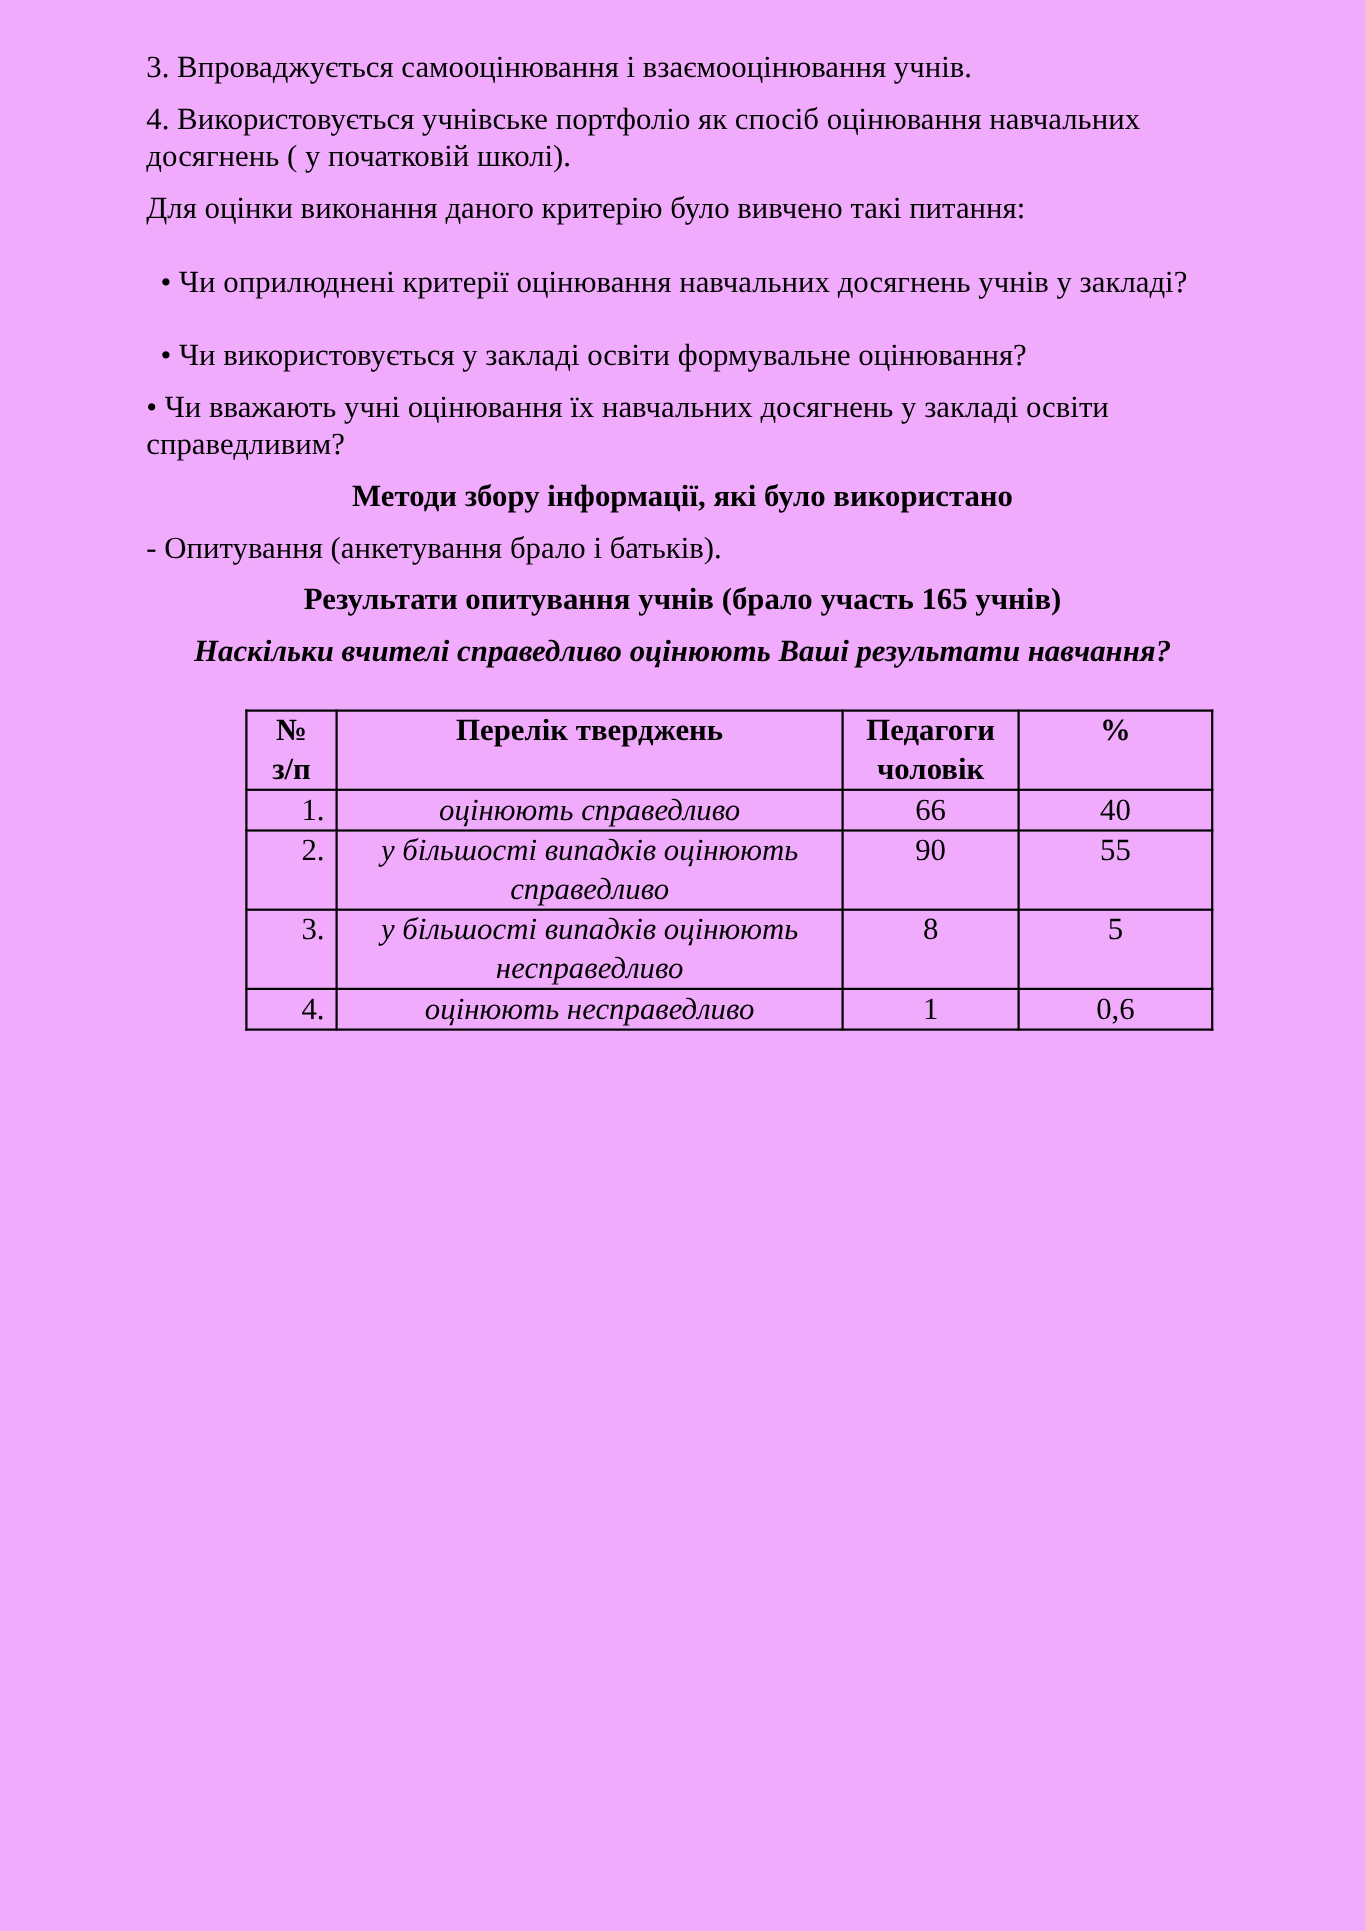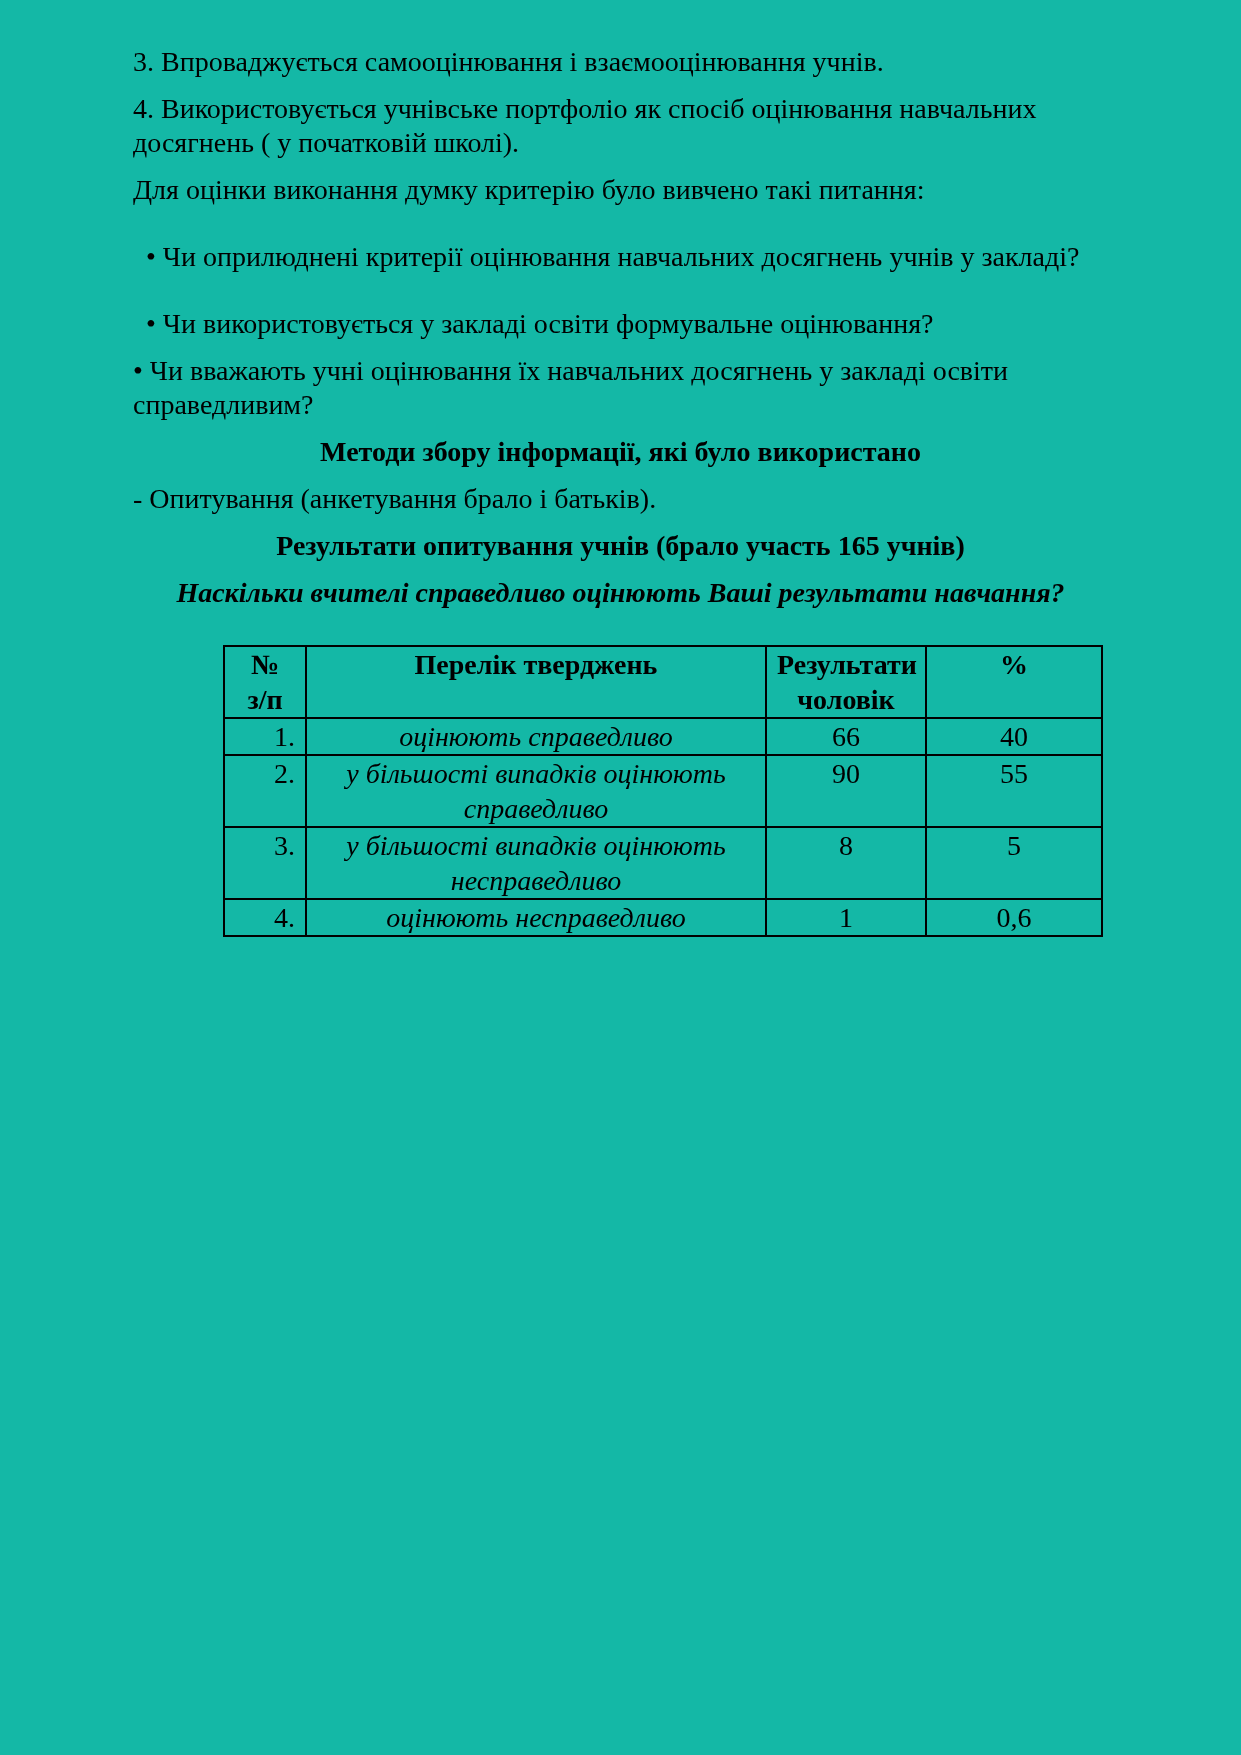--- a/index.html
+++ b/index.html
@@ -4,21 +4,21 @@
 <style>
   html, body {
     margin: 0;
     padding: 0;
     background: #ffffff;
   }
   .page {
     position: relative;
     width: 1241px;
     height: 1755px;
-    background: #14b8a6;
+    background: #f0abfc;
     color: #000000;
     font-family: "Liberation Serif", "DejaVu Serif", serif;
     font-size: 28px;
     line-height: 34px;
     overflow: hidden;
     box-sizing: border-box;
   }
   .content {
     padding: 45px 133px 0 133px;
     box-sizing: border-box;
@@ -73,21 +73,21 @@
 </head>
 <body>
 
 <div class="page">
   <div class="content">
 
     <p class="para">3. Впроваджується самооцінювання і взаємооцінювання учнів.</p>
     <p class="para">4. Використовується учнівське портфоліо як спосіб оцінювання навчальних досягнень ( у початковій школі).</p>
 
 
-    <p class="para">Для оцінки виконання думку критерію було вивчено такі питання:</p>
+    <p class="para">Для оцінки виконання даного критерію було вивчено такі питання:</p>
     <p class="para bullet-indent">• Чи оприлюднені критерії оцінювання навчальних досягнень учнів у закладі?</p>
     <p class="para bullet-indent">• Чи використовується у закладі освіти формувальне оцінювання?</p>
     <p class="para">• Чи вважають учні оцінювання їх навчальних досягнень у закладі освіти справедливим?</p>
 
     <p class="heading">Методи збору інформації, які було використано</p>
 
     <p class="para">- Опитування (анкетування брало і батьків).</p>
 
     <p class="heading">Результати опитування учнів (брало участь 165 учнів)</p>
 
@@ -101,21 +101,21 @@
         <col class="c-percent">
       </colgroup>
       <thead>
         <tr>
           <th>
             <span class="hline">№</span>
             <span class="hline">з/п</span>
           </th>
           <th>Перелік тверджень</th>
           <th>
-            <span class="hline">Результати</span>
+            <span class="hline">Педагоги</span>
             <span class="hline">чоловік</span>
           </th>
           <th>%</th>
         </tr>
       </thead>
       <tbody>
         <tr>
           <td class="cell-num">1.</td>
           <td class="cell-statement">оцінюють справедливо</td>
           <td class="cell-count">66</td>

